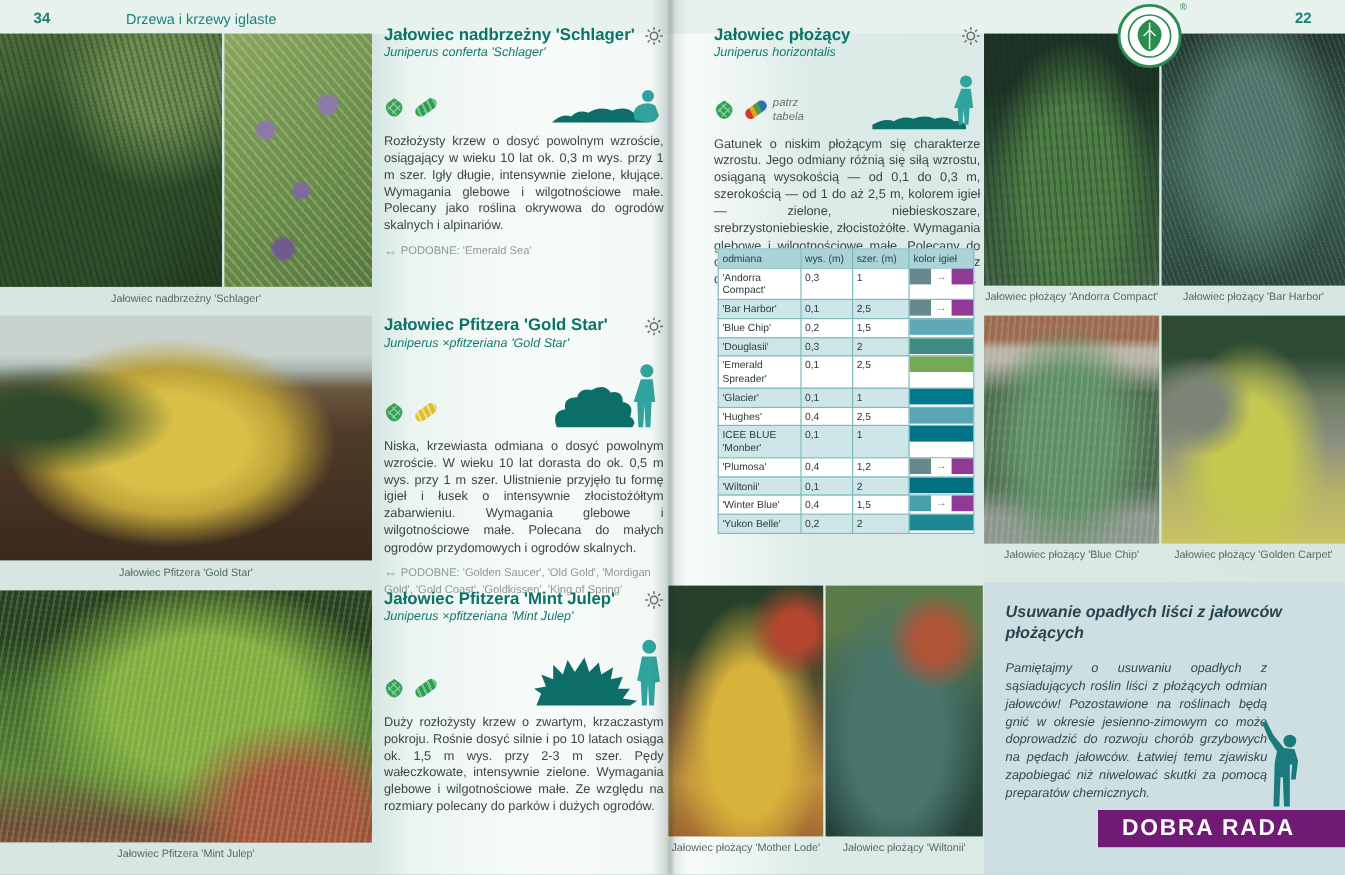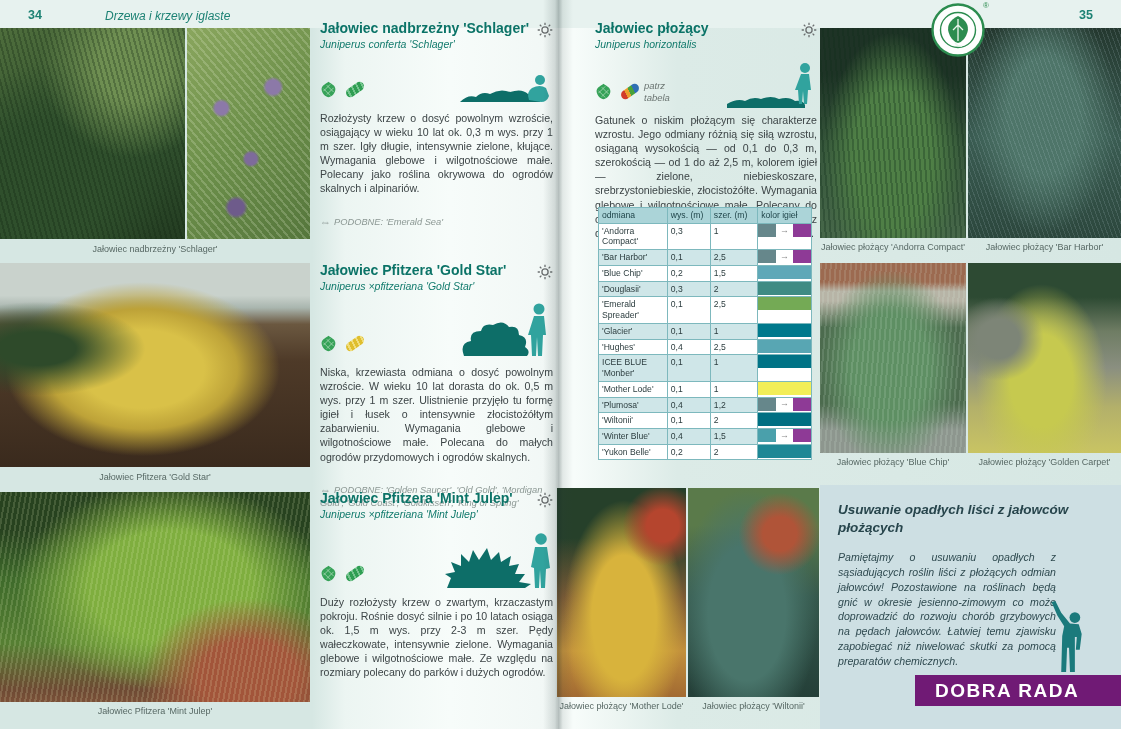--- a/index.html
+++ b/index.html
@@ -7,21 +7,21 @@
     font-family:"Liberation Sans",sans-serif;background:#d6e7e3;}
   
   .page-left{position:absolute;left:0;top:0;width:557px;height:729px;
     background:linear-gradient(90deg,#d6e7e3 0 312px,#ecf5f2 345px,#f7fcfa 450px,#f1f7f5 557px);}
   .page-right{position:absolute;left:557px;top:0;width:564px;height:729px;
     background:linear-gradient(90deg,#f7fcfa 0 18px,#eef6f3 55px,#dcebe7 120px,#d6e7e3 100%);}
   .band{position:absolute;left:0;top:0;width:100%;height:28px;background:#e7f2ef;}
   .gutter{position:absolute;left:543px;top:0;width:30px;height:729px;z-index:9;pointer-events:none;
     background:linear-gradient(90deg,rgba(40,60,60,0) 0,rgba(40,60,60,.16) 40%,rgba(25,45,45,.30) 52%,rgba(40,60,60,.10) 66%,rgba(40,60,60,0) 100%);}
   .pnum{position:absolute;top:8px;font-size:12.5px;font-weight:bold;color:#1d8274;}
-  .series{position:absolute;left:105px;top:9px;font-size:12px;color:#1d8274;font-style:italic;}
+  .series{position:absolute;left:105px;top:9px;font-size:12px;color:#1d8274;}
   
   .ph{position:absolute;overflow:hidden;}
   .cap{position:absolute;font-size:9px;color:#576864;text-align:center;line-height:1.2;}
   .p-schlager1{background:
     repeating-linear-gradient(75deg,rgba(15,35,15,.28) 0 2px,transparent 2px 5px),
     radial-gradient(circle at 72% 18%,#6f8f52 0 16%,transparent 42%),
     radial-gradient(circle at 28% 72%,#2f4f2c 0 28%,transparent 58%),
     linear-gradient(160deg,#4e6d3c,#31512e 60%,#243d22);}
   .p-schlager2{background:
     radial-gradient(circle at 28% 38%,#8c79a8 0 4%,transparent 6%),
@@ -70,21 +70,21 @@
   .latin{font-size:10.5px;font-style:italic;color:#117a6c;margin-top:2px;}
   .icon-row{display:flex;align-items:flex-end;margin-top:10px;}
   .glyphs{display:flex;gap:8px;align-items:center;margin-bottom:8px;}
   .cone{width:20px;height:9px;border-radius:5px;transform:rotate(-36deg);}
   .cone[data-variant="green"]{background:repeating-linear-gradient(100deg,#2f9e53 0 3px,#74c48e 3px 5px);}
   .cone[data-variant="gold"]{background:repeating-linear-gradient(100deg,#dfbe2e 0 3px,#f0dd7a 3px 5px);}
   .cone[data-variant="multicolor"]{background:linear-gradient(100deg,#d23b2a 0 28%,#eb9e2c 28% 46%,#47a23a 46% 68%,#2f6fb4 68%);}
   .seetable{font-size:9.5px;font-style:italic;color:#6b7572;width:34px;line-height:1.25;margin-left:4px;margin-bottom:4px;}
   .sil{margin-left:auto;}
   .desc{font-size:10.6px;line-height:1.33;color:#3c4446;text-align:justify;margin-top:5px;}
-  .similar{font-size:9.3px;color:#8c9894;margin-top:19px;line-height:1.35;font-style:italic;}
+  .similar{font-size:9.3px;color:#8c9894;margin-top:7px;line-height:1.35;}
   .similar .arr{font-size:11px;margin-right:3px;vertical-align:-1px;}
   
   .tbl{border-collapse:collapse;width:214px;font-size:8.6px;color:#2c3d3f;background:#fff;}
   .tbl th,.tbl td{border:1px solid #7db8bd;padding:2px 3px;text-align:left;vertical-align:top;line-height:1.25;}
   .tbl th{background:#abd4d8;font-weight:normal;color:#1f4449;}
   .tbl tbody tr:nth-child(even) td:not(.kol){background:#cfe6e8;}
   .tbl td.kol{padding:0;}
   .sw{display:flex;height:100%;min-height:13px;}
   .sw span{flex:1;display:block;}
   .sw .mid{background:#fff;color:#8a8a8a;display:flex;align-items:center;justify-content:center;font-size:9px;}
@@ -209,21 +209,21 @@
               <path d="M90 17h12l3 21-4 1-1 19h-4l-1-18-1 18h-4l-1-20-3-1z"></path>
             </g>
         </svg>
       </div>
       <div class="desc">Duży rozłożysty krzew o zwartym, krzaczastym pokroju. Rośnie dosyć silnie i po 10 latach osiąga ok. 1,5 m wys. przy 2-3 m szer. Pędy wałeczkowate, intensywnie zielone. Wymagania glebowe i wilgotnościowe małe. Ze względu na rozmiary polecany do parków i dużych ogrodów.</div>
     </div>
   </div>
 
   <div class="page-right">
     <div class="band"></div>
-    <div class="pnum" style="right:28px;">35</div>
+    <div class="pnum" style="right:28px;">22</div>
 
     <div class="logo">
       <svg width="54" height="54" viewBox="0 0 54 54">
         <circle cx="27" cy="27" r="25.5" fill="#fdfefd" stroke="#2c8c4f" stroke-width="2.4"></circle>
         <circle cx="27" cy="27" r="17.5" fill="#fff" stroke="#2c8c4f" stroke-width="1.4"></circle>
         <path d="M27 13q12 6 9.5 16Q34 38 27 40q-7-2-9.5-11Q15 19 27 13z" fill="#2c8c4f"></path>
         <path d="M27 16v22M27 22l-5 5M27 22l5 5M24 40q3 4 7 3" stroke="#eaf5ec" stroke-width="1.3" fill="none"></path>
       </svg>
       <span class="reg">®</span>
     </div>
@@ -353,30 +353,20 @@
             <td>ICEE BLUE 'Monber'</td>
             <td>0,1</td>
             <td>1</td>
             <td class="kol">
               <div class="sw">
                 <span style="background: rgb(0, 115, 134);"></span>
               </div>
             </td>
           </tr>
           <tr>
-            <td>'Mother Lode'</td>
-            <td>0,1</td>
-            <td>1</td>
-            <td class="kol">
-              <div class="sw">
-                <span style="background: rgb(242, 238, 88);"></span>
-              </div>
-            </td>
-          </tr>
-          <tr>
             <td>'Plumosa'</td>
             <td>0,4</td>
             <td>1,2</td>
             <td class="kol">
               <div class="sw">
                 <span style="background: rgb(102, 135, 139);"></span>
                 <span class="mid">→</span>
                 <span style="background: rgb(142, 58, 150);"></span>
               </div>
             </td>

